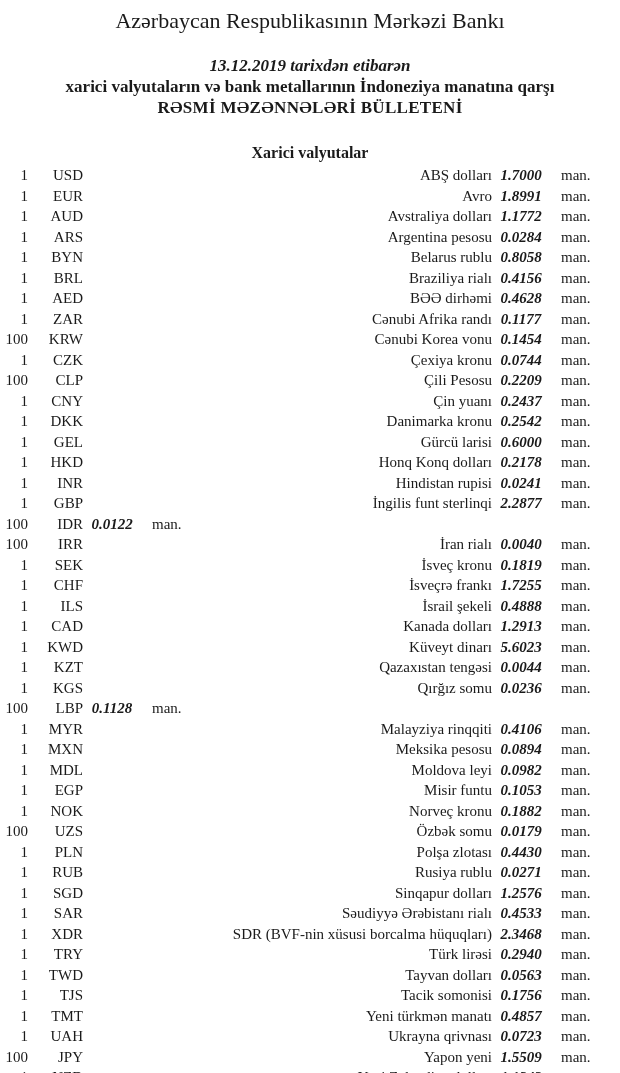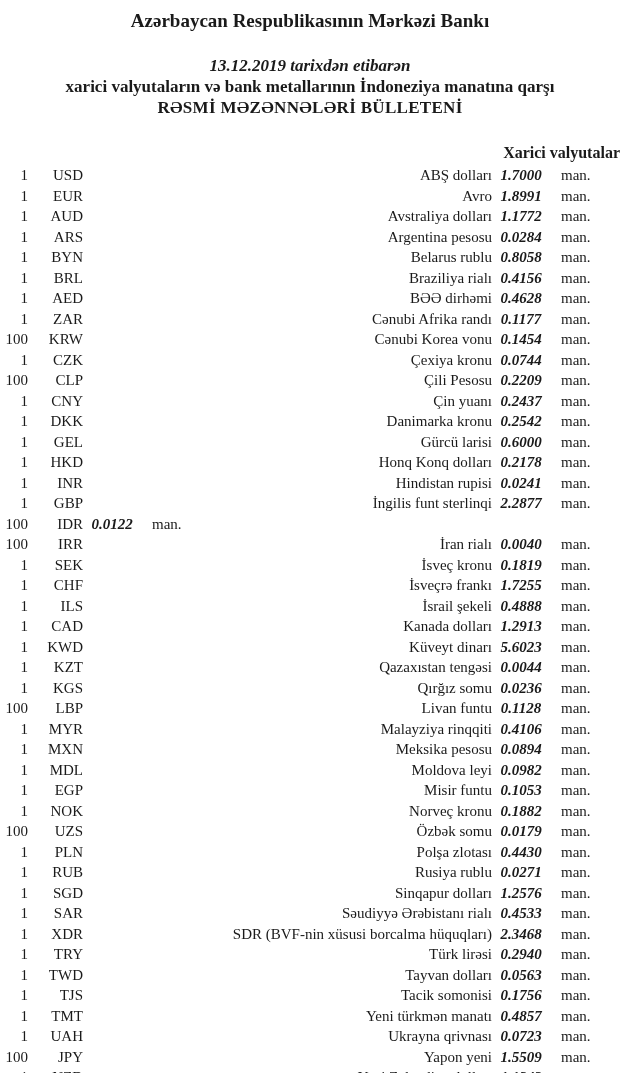--- a/index.html
+++ b/index.html
@@ -12,22 +12,22 @@
     overflow: hidden;
   }
   .page {
     width: 620px;
     height: 1073px;
     box-sizing: border-box;
     padding-top: 7px;
   }
   .header { text-align: center; }
   .title {
-    font-size: 19px;
-    font-weight: bold;
+    font-size: 22px;
+    font-weight: normal;
     line-height: 28px;
     margin: 0;
   }
   .date-line {
     font-size: 17px;
     font-weight: bold;
     line-height: 21px;
     margin-top: 20px;
     font-style: italic;
   }
@@ -38,21 +38,21 @@
   }
   .bulletin-line {
     font-size: 17px;
     font-weight: bold;
     line-height: 22px;
     letter-spacing: 0.3px;
   }
   .section-title {
     font-size: 16px;
     font-weight: bold;
-    text-align: right;
+    text-align: center;
     margin-top: 24px;
     line-height: 20px;
   }
   .rates-table {
     margin-top: 2px;
   }
   .row {
     display: flex;
     height: 20.5px;
     line-height: 20.5px;
@@ -284,21 +284,20 @@
     <span class="qty">1</span>
     <span class="code">KGS</span>
     <span class="cname">Qırğız somu</span>
     <span class="rate">0.0236</span>
     <span class="unit">man.</span>
   </div>
 
   <div class="row">
     <span class="qty">100</span>
     <span class="code">LBP</span>
-    <span class="cname">Livan funtu</span>
     <span class="rate">0.1128</span>
     <span class="unit">man.</span>
   </div>
 
   <div class="row">
     <span class="qty">1</span>
     <span class="code">MYR</span>
     <span class="cname">Malayziya rinqqiti</span>
     <span class="rate">0.4106</span>
     <span class="unit">man.</span>

